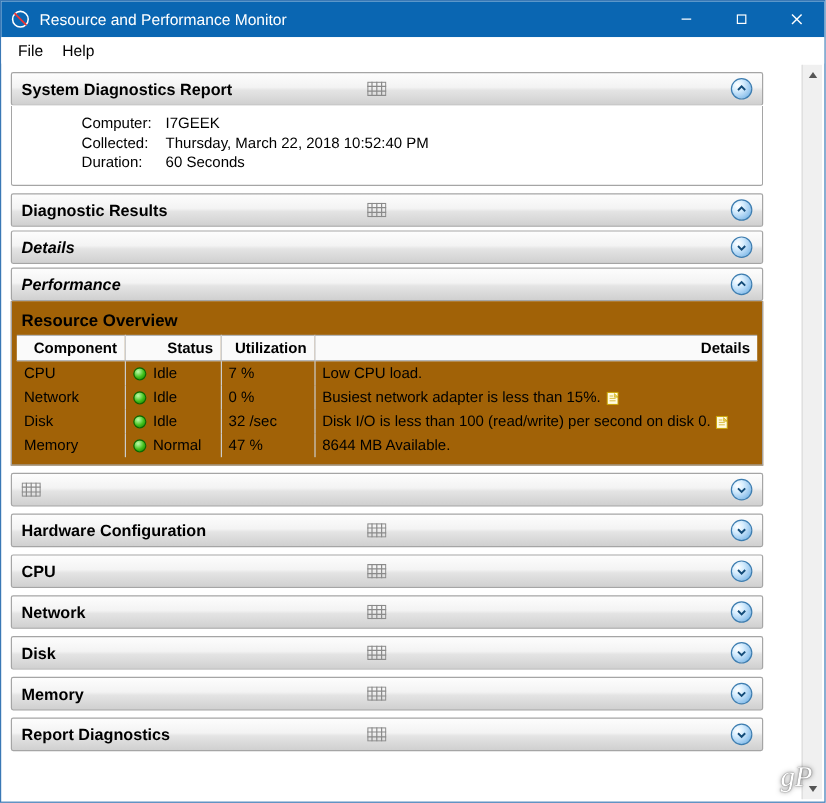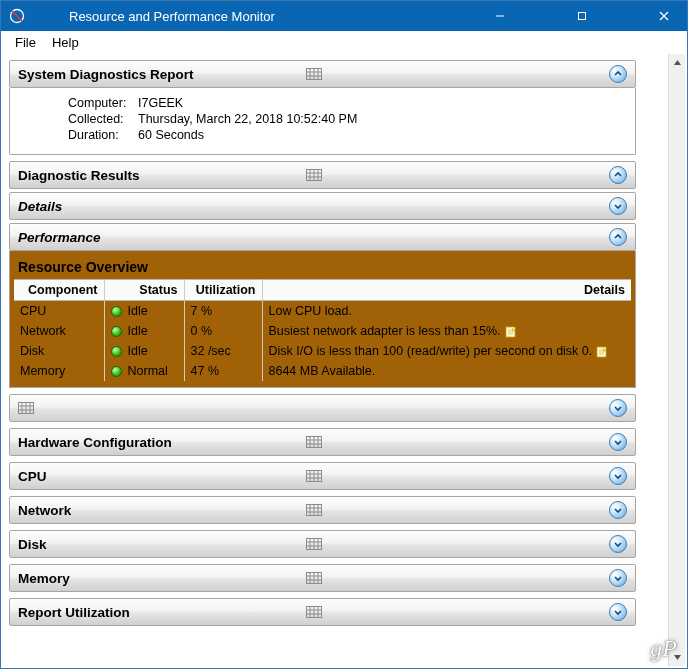--- a/index.html
+++ b/index.html
@@ -15,21 +15,20 @@
     overflow: hidden;
   }
   
   .titlebar {
     height: 30px;
     background: #0a66b2;
     color: #fff;
     display: flex;
     align-items: center;
     padding-left: 8px;
-    gap: 36px;
   }
   .titlebar .appicon { width:16px; height:16px; margin-right:8px; display:inline-flex; }
   .titlebar .title { flex: 1; font-size: 13px; }
   .winbtn { width:46px; height:30px; display:flex; align-items:center; justify-content:center; cursor:pointer; }
   .winbtn svg { stroke:#fff; }
   
   .menubar { height:22px; display:flex; align-items:center; padding: 2px 6px; background:#fff; font-size:13px; }
   .menuitem { padding: 2px 8px; cursor:pointer; }
   
   .content-wrap { position:absolute; top:53px; left:2px; right:2px; bottom:2px; display:flex;gap:24px; }
@@ -369,21 +368,21 @@
         </span>
       <span style="flex:1"></span>
       <span class="toggle">
           <svg width="10" height="10" viewBox="0 0 10 10">
             <polyline points="2,4 5,7 8,4" fill="none" stroke="#134b78" stroke-width="1.6"></polyline>
           </svg>
         </span>
     </div>
 
     <div class="sec-head">
-      <span class="label">Report Utilization</span>
+      <span class="label">Report Diagnostics</span>
       <span class="center-icon">
           <svg class="gridicon" viewBox="0 0 16 12">
             <rect class="frame" x="0.5" y="0.5" width="15" height="11"></rect>
             <line x1="0" y1="4" x2="16" y2="4"></line>
             <line x1="0" y1="8" x2="16" y2="8"></line>
             <line x1="4" y1="0" x2="4" y2="12"></line>
             <line x1="8" y1="0" x2="8" y2="12"></line>
             <line x1="12" y1="0" x2="12" y2="12"></line>
           </svg>
         </span>

